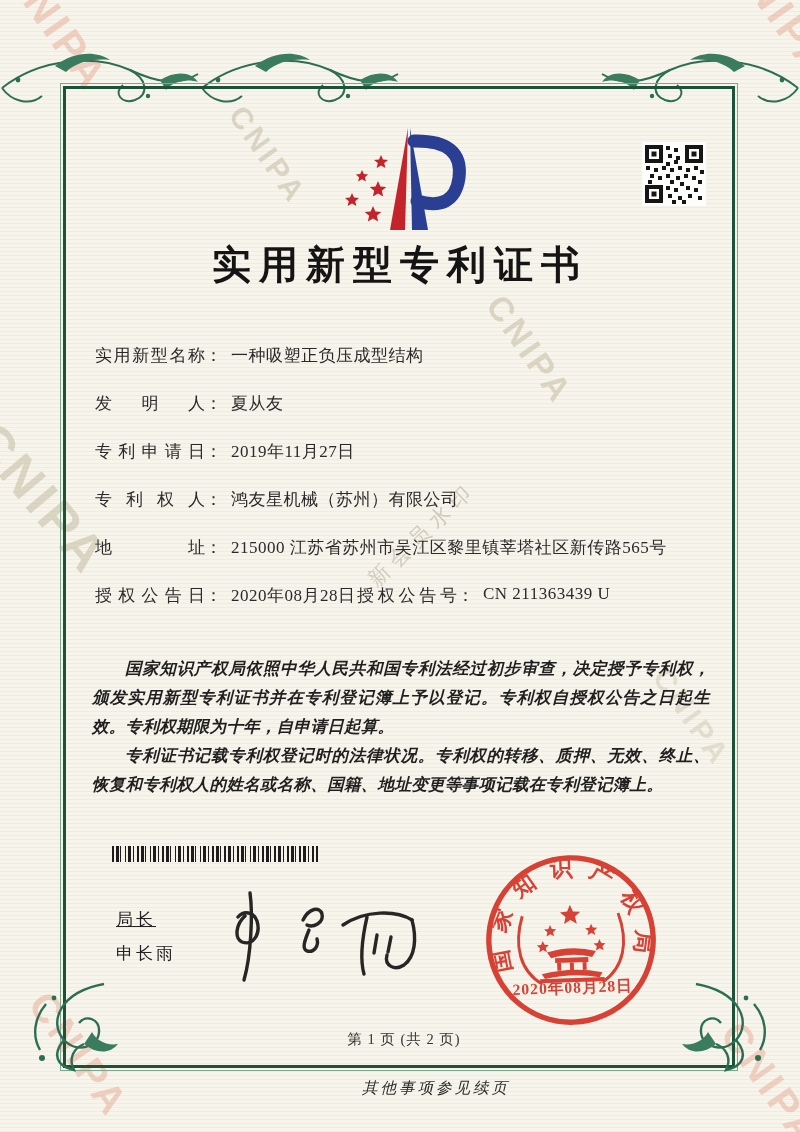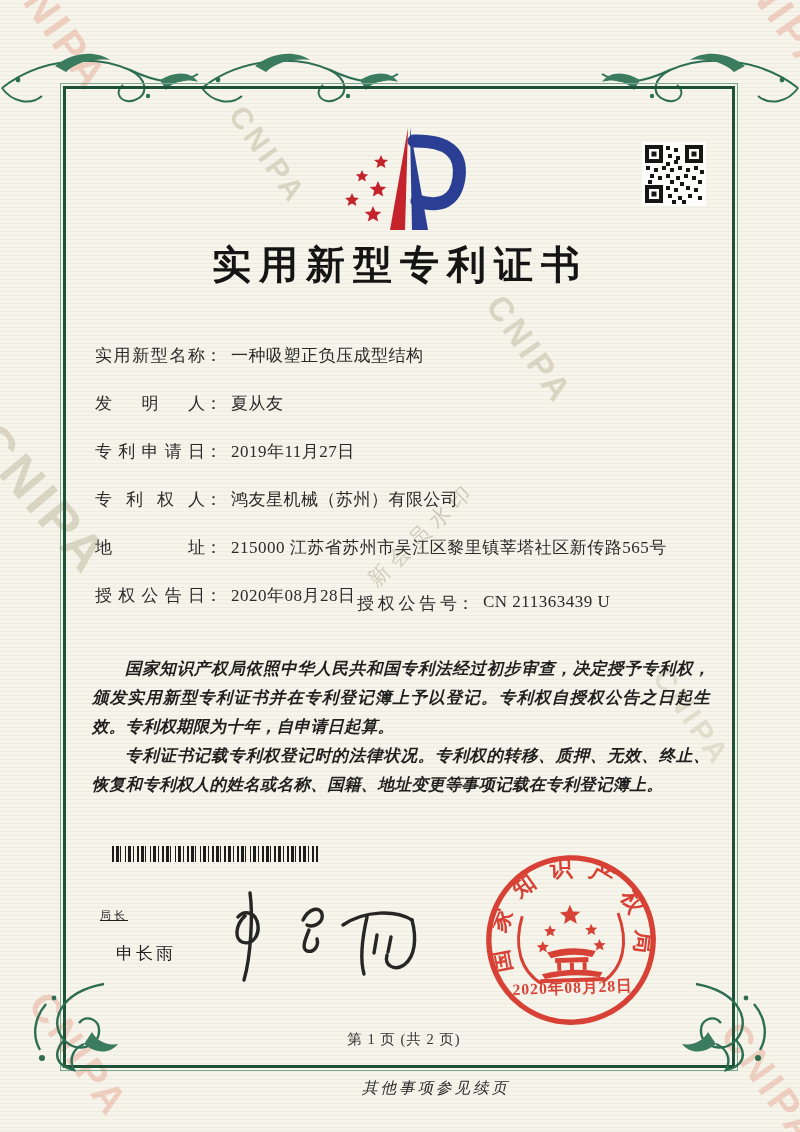--- a/index.html
+++ b/index.html
@@ -44,34 +44,34 @@
   .logo { position:absolute; left:336px; top:124px; width:140px; height:114px; }
   .qr { position:absolute; left:642px; top:142px; width:64px; height:64px; }
   .title { position:absolute; left:0; top:238px; width:100%; text-align:center;
            font-size:39px; font-weight:700; letter-spacing:8px; color:#141414; }
   
   .fields { position:absolute; left:95px; top:330px; width:618px; list-style:none;margin-top:14px; }
   .frow { height:48px; font-size:17px; color:#2a2a2a; position:relative; }
   .flabel { display:inline-block; width:110px; text-align:justify; text-align-last:justify; vertical-align:top; }
   .fcolon { display:inline-block; vertical-align:top; }
   .fvalue { display:inline-block; margin-left:9px; vertical-align:top; letter-spacing:0.5px; }
-  .fgroup2 { position:absolute; left:262px; top:8px; }
+  .fgroup2 { position:absolute; left:262px; top:0; }
   .fgroup2 .flabel { width:100px; }
   
   .body-text { position:absolute; left:92px; top:654px; width:618px;
                font-size:16.5px; line-height:29px; color:#1f1f1f;
                font-style:italic; text-align:justify; letter-spacing:0.3px;font-weight:bold; }
   .body-text p { text-indent:2em; }
   
   .barcode { position:absolute; left:112px; top:846px; width:206px; height:16px;
     background:repeating-linear-gradient(90deg,
       #1c1c1c 0 1.5px, rgba(0,0,0,0) 1.5px 3.5px,
       #1c1c1c 3.5px 6.5px, rgba(0,0,0,0) 6.5px 8px,
       #1c1c1c 8px 9px, rgba(0,0,0,0) 9px 12.5px); }
-  .sig-title { position:absolute; left:100px; top:908px; font-size:11px; letter-spacing:3px; color:#222;text-decoration:underline; }
+  .sig-title { position:absolute; left:116px; top:908px; font-size:17px; letter-spacing:3px; color:#222;text-decoration:underline; }
   .sig-name  { position:absolute; left:116px; top:942px; font-size:17px; letter-spacing:3px; color:#222; }
   .sig-script { position:absolute; left:215px; top:884px; width:215px; height:106px; }
   .seal { position:absolute; left:482px; top:850px; width:180px; height:180px; transform:rotate(-2deg); }
   .page-info { position:absolute; left:0; top:1030px; width:100%; text-align:center;
                font-size:14.5px; color:#333; letter-spacing:1px;padding-left:8px; }
   .cont-note { position:absolute; left:0; top:1078px; width:100%; text-align:center;
                font-size:15.5px; color:#2a2a2a; letter-spacing:3px; font-style:italic;margin-left:36px; }
 </style>
 </head>
 <body>

